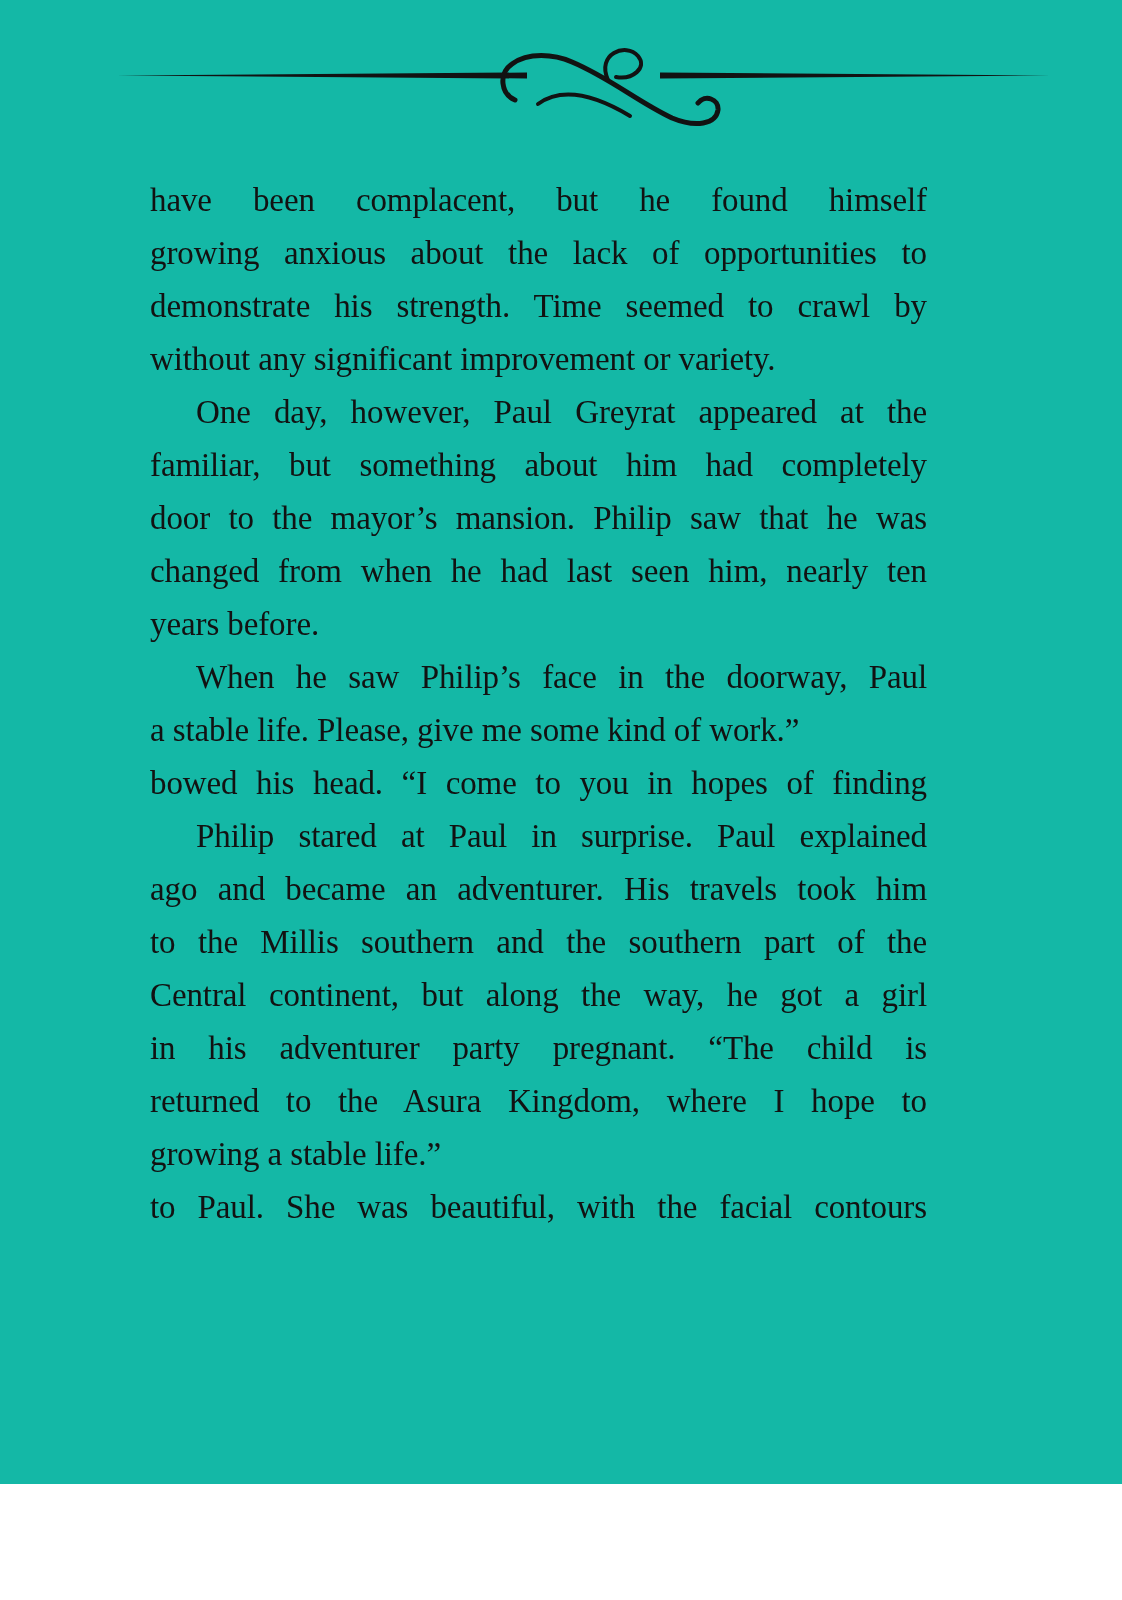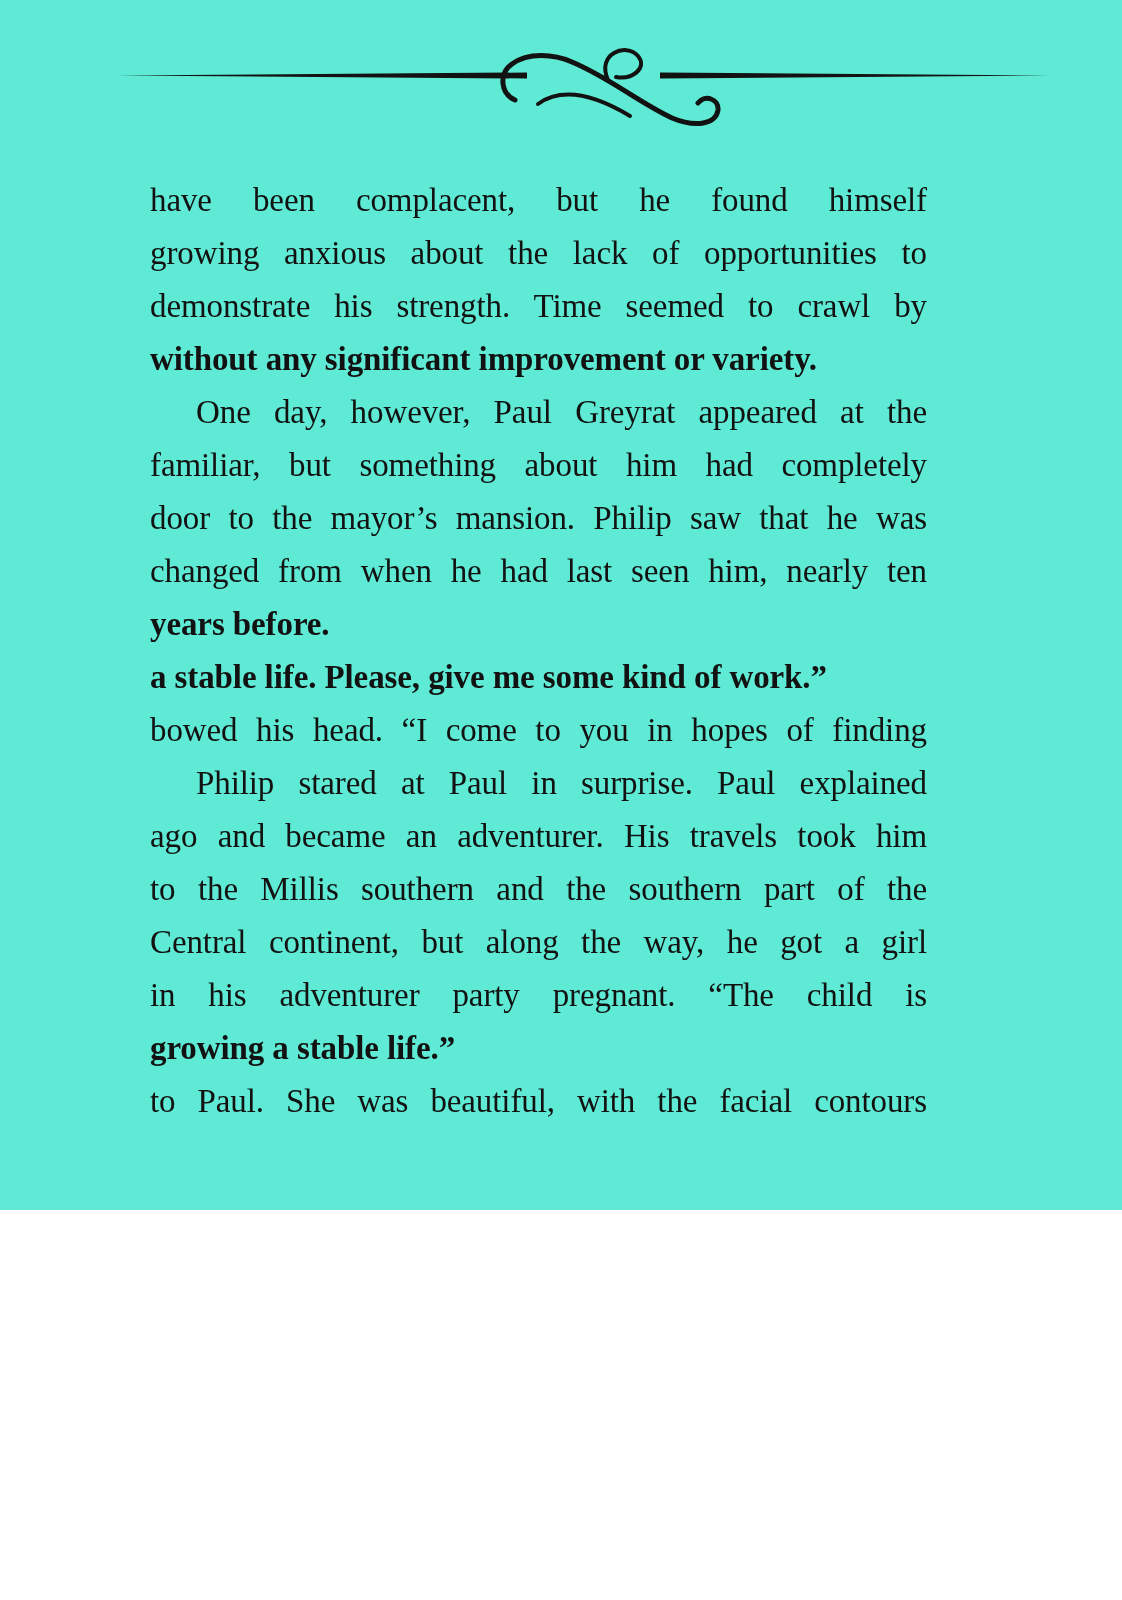--- a/index.html
+++ b/index.html
@@ -3,22 +3,22 @@
 <meta charset="utf-8">
 <style>
   html, body {
     margin: 0;
     padding: 0;
     background: #ffffff;
   }
   .page {
     position: relative;
     width: 1122px;
-    height: 1210px;
-    background: #5eead4;
+    height: 1484px;
+    background: #14b8a6;
     overflow: hidden;
     font-family: "Liberation Serif", "DejaVu Serif", serif;
     color: #121212;
   }
   
   .top-divider {
     position: absolute;
     left: 110px;
     top: 40px;
     width: 950px;
@@ -33,21 +33,21 @@
     font-size: 33px;
     line-height: 53px;
     letter-spacing: -0.1px;
   }
   .para { margin: 0; }
   .tline {
     text-align: justify;
     text-align-last: justify;
     white-space: normal;
   }
-  .tline.lastline { text-align-last: left; font-weight: bold; }
+  .tline.lastline { text-align-last: left; }
   .tline.indent { text-indent: 46px; }
   
   .footer-rule {
     position: absolute;
     top: 1500px;
     height: 32px;
   }
   .footer-rule.left  { left: 80px;  width: 420px; }
   .footer-rule.right { left: 615px; width: 428px; }
   .page-number {
@@ -88,29 +88,31 @@
         <div class="tline lastline">without any significant improvement or variety.</div>
       </div>
       <div class="para">
         <div class="tline indent">One day, however, Paul Greyrat appeared at the</div>
         <div class="tline">familiar, but something about him had completely</div>
         <div class="tline">door to the mayor’s mansion. Philip saw that he was</div>
         <div class="tline">changed from when he had last seen him, nearly ten</div>
         <div class="tline lastline">years before.</div>
       </div>
       <div class="para">
+        <div class="tline indent">When he saw Philip’s face in the doorway, Paul</div>
         <div class="tline lastline">a stable life. Please, give me some kind of work.”</div>
         <div class="tline">bowed his head. “I come to you in hopes of finding</div>
       </div>
       <div class="para">
         <div class="tline indent">Philip stared at Paul in surprise. Paul explained</div>
         <div class="tline">ago and became an adventurer. His travels took him</div>
         <div class="tline">to the Millis southern and the southern part of the</div>
         <div class="tline">Central continent, but along the way, he got a girl</div>
         <div class="tline">in his adventurer party pregnant. “The child is</div>
+        <div class="tline">returned to the Asura Kingdom, where I hope to</div>
         <div class="tline lastline">growing a stable life.”</div>
       </div>
       <div class="para">
         <div class="tline">to Paul. She was beautiful, with the facial contours</div>
       </div>
     </main>
 
   <svg class="footer-rule left" viewBox="0 0 420 32" aria-hidden="true">
     <polygon points="10,16.5 413,13 413,20" fill="#121212"></polygon>
   </svg>

